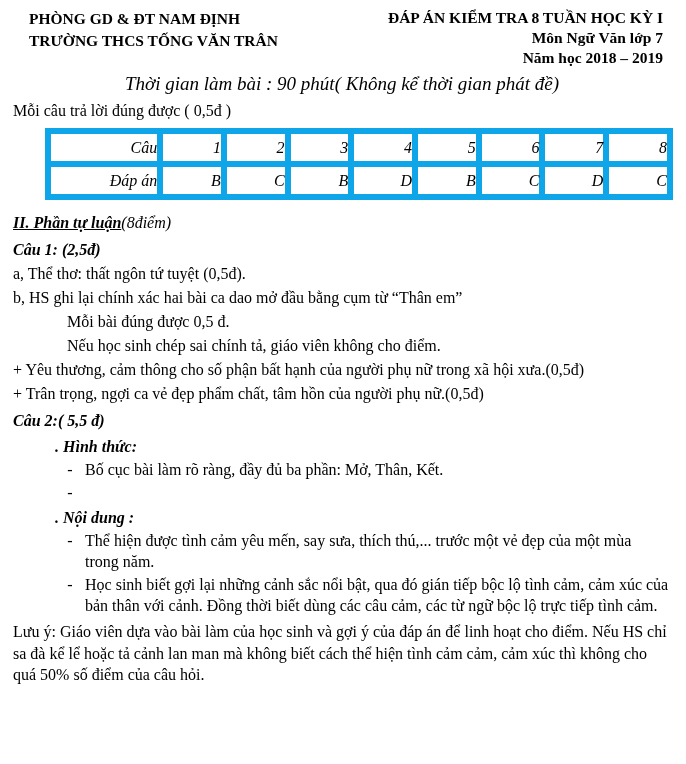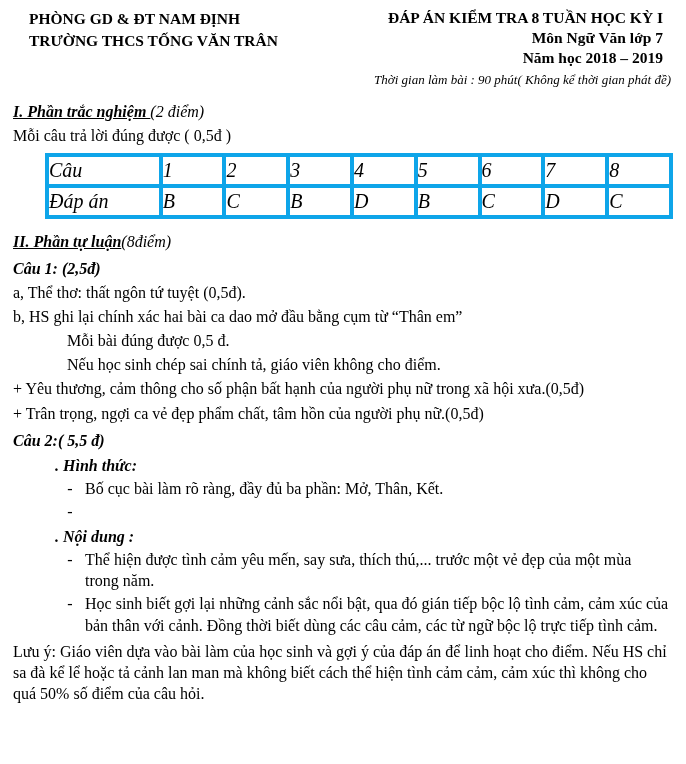--- a/index.html
+++ b/index.html
@@ -6,30 +6,30 @@
   body {
     width: 686px;
     font-family: "Liberation Serif", "DejaVu Serif", serif;
     color: #000000;
   }
   .page { padding: 8px 13px 10px 13px; font-size: 16px; line-height: 1.32; }
 
   .header { display: flex; justify-content: space-between; align-items: flex-start; }
   .hdr-left { font-weight: bold; font-size: 15.5px; line-height: 1.45; padding-left: 16px; white-space: nowrap; }
   .hdr-right { font-weight: bold; font-size: 15.5px; line-height: 1.3; text-align: right; padding-right: 10px; }
-  .time-note { font-style: italic; text-align: right; margin-top: 3px; font-size: 13px; padding-right: 2px; }
+  .time-note { font-style: italic; text-align: center; margin-top: 3px; font-size: 19px; padding-right: 2px; }
 
   .sec-heading { margin-top: 12px; margin-bottom: 2px; }
   .sec-title { font-weight: bold; font-style: italic; text-decoration: underline; }
   .sec-suffix { font-style: italic; }
 
   p { margin: 3px 0; }
 
   table.answers { border-collapse: collapse; margin: 7px 0 6px 32px; }
-  .answers td { border: 4px solid #0ea5e9; text-align: left; font-style: italic; height: 27px; padding: 0; font-size: 20px; }
+  .answers td { border: 6px solid #0ea5e9; text-align: right; font-style: italic; height: 27px; padding: 0; font-size: 16px; }
   .answers td.label { width: 110px; }
   .answers td.val { width: 60px; }
 
   .q-heading { font-weight: bold; font-style: italic; margin: 6px 0 2px 0; }
   .indent1 { padding-left: 54px; }
   .sub-label { font-weight: bold; font-style: italic; padding-left: 42px; margin: 4px 0 1px 0; }
 
   .dash-item { display: flex; margin: 2px 0; }
   .dash-item .dash { flex: 0 0 30px; margin-left: 42px; text-align: center; }
   .dash-item .txt { flex: 1; padding-right: 4px; }
@@ -48,23 +48,20 @@
     </div>
     <div class="hdr-right">
       <div>ĐÁP ÁN KIỂM TRA 8 TUẦN HỌC KỲ I</div>
       <div>Môn Ngữ Văn lớp 7</div>
       <div>Năm học 2018 – 2019</div>
     </div>
   </div>
 
   <div class="time-note">Thời gian làm bài : 90 phút( Không kể thời gian phát đề)</div>
 
-  <div class="sec-heading">
-    <span class="sec-title">I. Phần trắc nghiệm </span><span class="sec-suffix">(2 điểm)</span>
-  </div>
 
   <p>Mỗi câu trả lời đúng được ( 0,5đ )</p>
 
   <table class="answers">
     <tbody>
         <tr>
       <td class="label">Câu</td>
       <td class="val">1</td>
       <td class="val">2</td>
       <td class="val">3</td>

